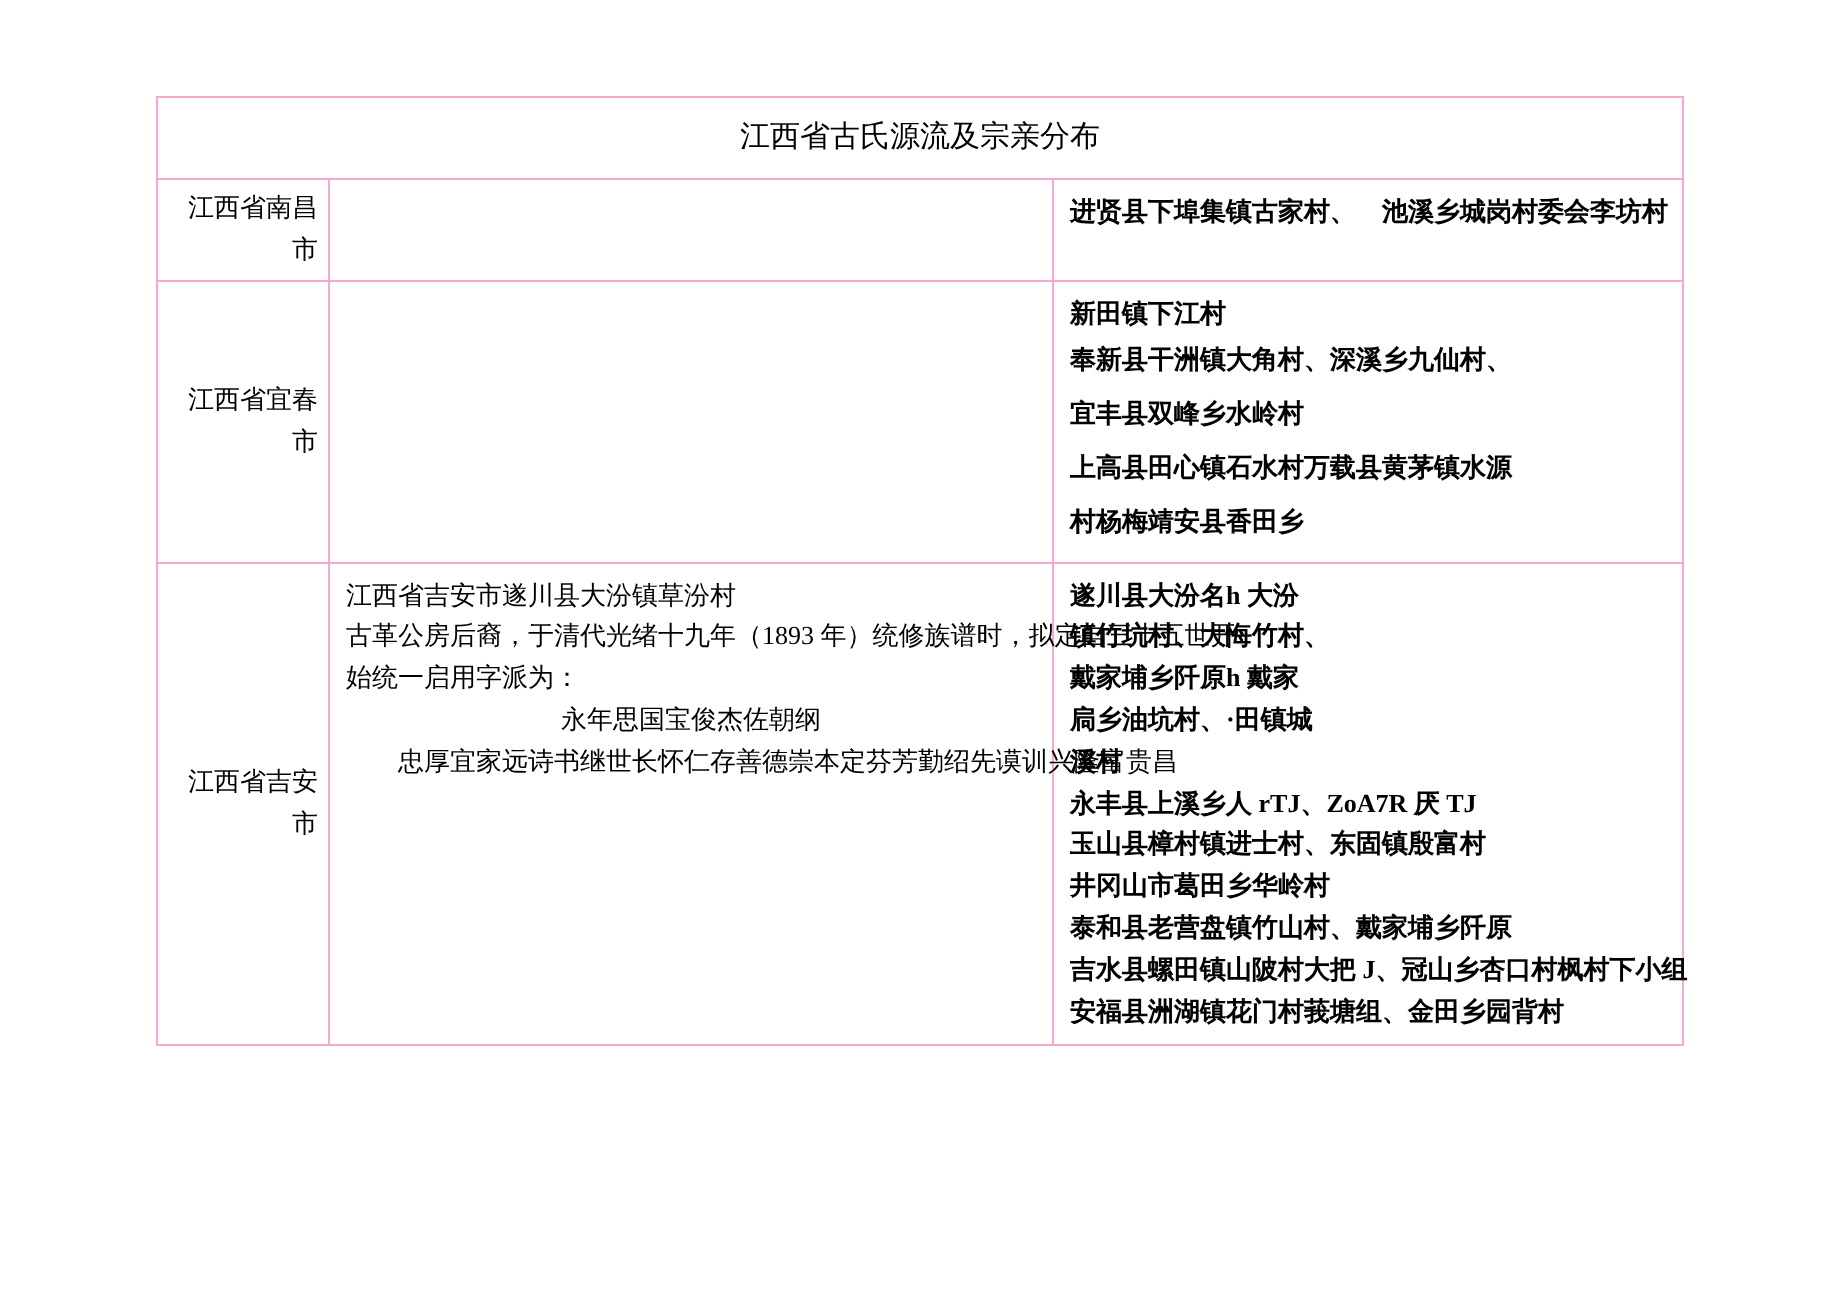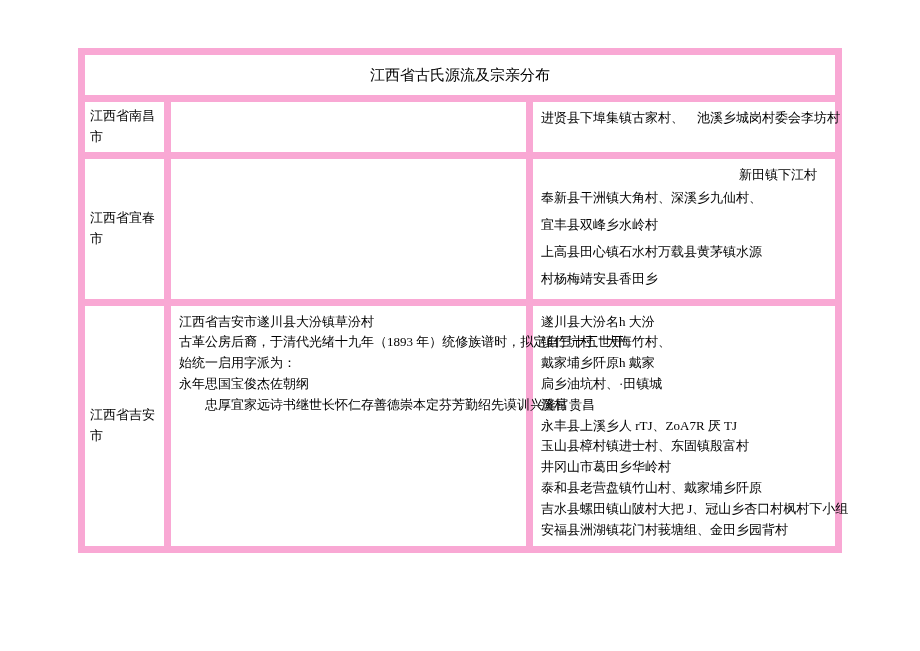--- a/index.html
+++ b/index.html
@@ -18,48 +18,48 @@
       padding-top: 48px;
       padding-left: 78px;
       padding-right: 78px;
     }
     table {
       border-collapse: collapse;
       width: 100%;
       table-layout: fixed;
     }
     th, td {
-      border: 7px solid #f9a8d4;
+      border: 1px solid #f9a8d4;
       padding: 4px 5px;
       vertical-align: middle;
       font-weight: normal;
       line-height: 1.6;
     }
     .title-row th {
       text-align: center;
       font-size: 15px;
       padding: 8px 4px;
     }
     .header-row th {
       text-align: center;
       font-size: 15px;
       padding: 10px 4px;
     }
     .col-region { width: 86px; }
     .col-origin { width: 362px; }
     .col-dist { width: auto; }
 
-    .region-cell { text-align: left; }
+    .region-cell { text-align: right; }
     .origin-cell { text-align: left; padding: 6px 8px; vertical-align: top;}
-    .dist-cell   { text-align: left; padding: 6px 8px; vertical-align: top; position: relative; }
+    .dist-cell   { text-align: left; padding: 6px 8px; vertical-align: top; position: relative; font-weight: bold; }
 
     .line { display: block; white-space: nowrap; }
     .line.indent { text-indent: 2em; }
-    .line.center { }
-    .line.right  { text-align: right; padding-right: 10px;}
+    .line.center { text-align: center; }
+    .line.right  { text-align: left; padding-right: 10px;}
 
     
     .subrow {
       padding: 3px 0;
     }
 
     
     .two { display: flex; justify-content: flex-start; }
     .two .l { flex: 0 0 auto; }
     .two .r { flex: 0 0 auto; text-align: right; }

